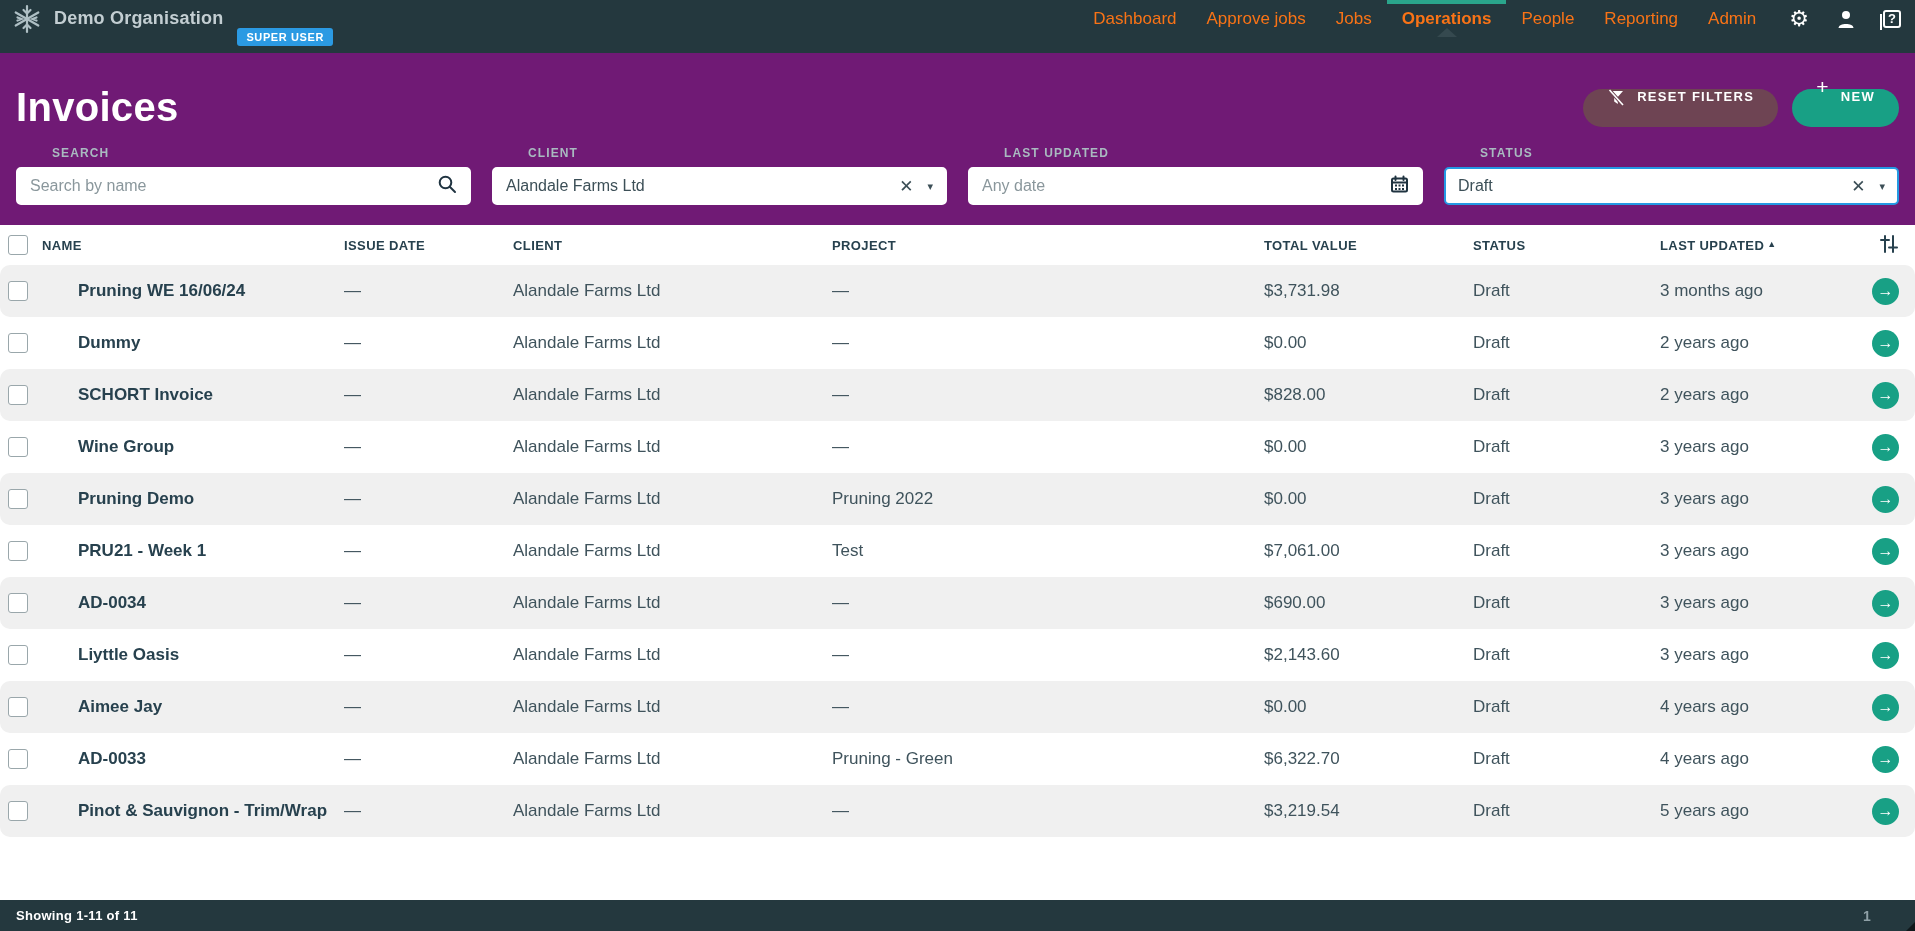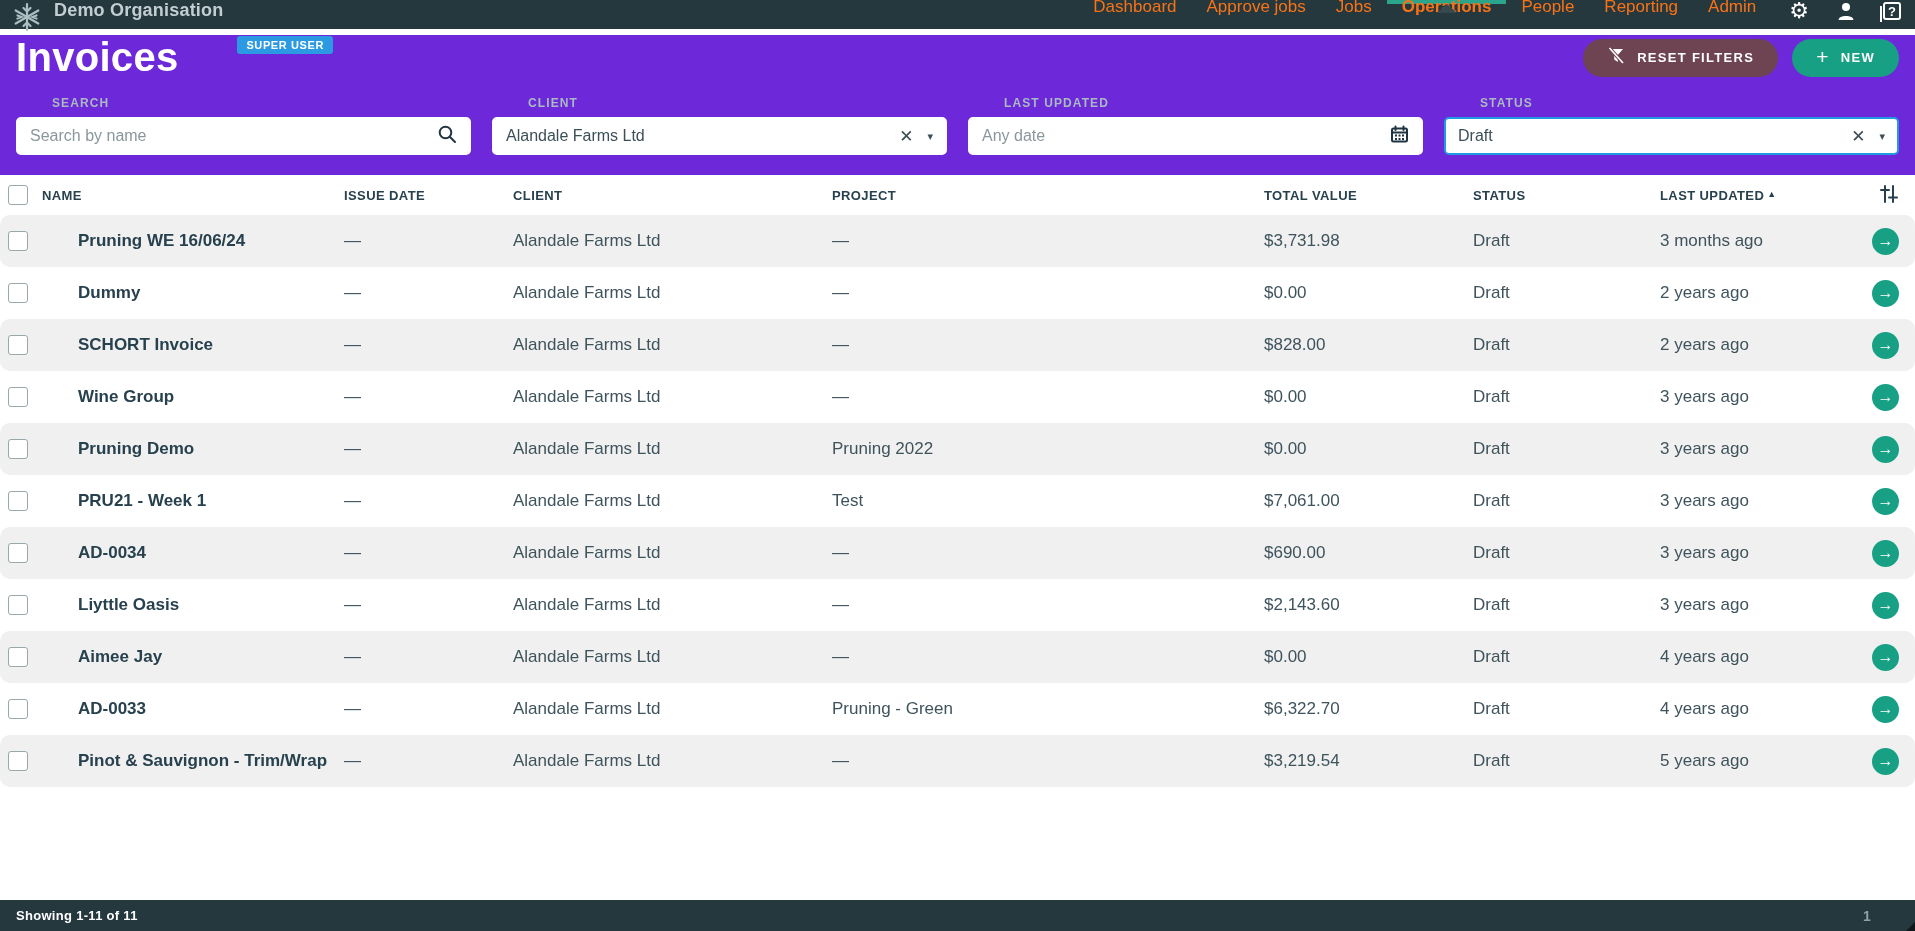--- a/index.html
+++ b/index.html
@@ -4,21 +4,21 @@
 <style>
   * { box-sizing: border-box; margin: 0; padding: 0; }
   html,body { width:1915px; height:931px; }
   body {
     font-family: "Liberation Sans", sans-serif;
     background:#ffffff; color:#3f535c; overflow:hidden; position:relative;
   }
 
   
   .topnav {
-    height:29px; background:#24383e; display:flex; align-items:flex-start;
+    height:53px; background:#24383e; display:flex; align-items:center;
     padding:0 14px 16px 10px; color:#cfd8dc; position:relative; z-index:5;
   }
   .logo { width:34px; height:34px; display:flex; align-items:center; justify-content:center; margin-right:10px; }
   .org-name { font-size:18px; font-weight:bold; color:#c3ced2; letter-spacing:.2px; }
   .badge {
     background:#2b9ae3; color:#fff; font-size:11px; font-weight:bold;
     padding:3px 9px; border-radius:3px; margin-left:14px; letter-spacing:.6px;margin-top:36px;
   }
   .nav-items { margin-left:auto; display:flex; align-items:stretch; height:100%; }
   .nav-item {
@@ -35,28 +35,28 @@
   .nav-icon { display:flex; align-items:center; justify-content:center; cursor:pointer; }
   .gear-glyph { font-size:22px; color:#ffffff; line-height:1; }
   .help-box {
     width:18px; height:18px; border:2px solid #fff; border-radius:3px; color:#fff;
     font-size:13px; font-weight:bold; display:flex; align-items:center; justify-content:center;
     position:relative; background:#24383e;
   }
   .help-box::before { content:""; position:absolute; left:-5px; top:2px; width:2px; height:16px; background:#fff; }
 
   
-  .hero { background:#6d28d9; padding:0 16px 20px; }
+  .hero { background:#701a75; padding:26px 16px 20px; }
   .title-row { display:flex; align-items:center; margin:6px 0 16px; }
   .page-title { color:#fff; font-size:40px; font-weight:bold; letter-spacing:.3px; }
   .hero-actions { margin-left:auto; display:flex; gap:14px; align-items:center; }
   .pill-btn {
     height:38px; border:none; border-radius:19px; color:#fff; font-family:inherit;
     font-size:13px; font-weight:bold; letter-spacing:1.3px; padding:0 24px;
-    display:flex; align-items:center; gap:11px; cursor:pointer;
+    display:flex; gap:11px; cursor:pointer;
   }
   .btn-reset { background:#6e4453; }
   .btn-new { background:#18a085; }
   .plus-glyph { font-size:21px; font-weight:normal; line-height:0; margin-top:-2px; }
 
   .filters { display:flex; gap:21px; }
   .filter { flex:1; min-width:0; }
   .filter-label {
     color:#a9bac0; font-size:12px; font-weight:bold; letter-spacing:1.1px;
     margin-bottom:7px; text-transform:uppercase;margin-left:36px;

